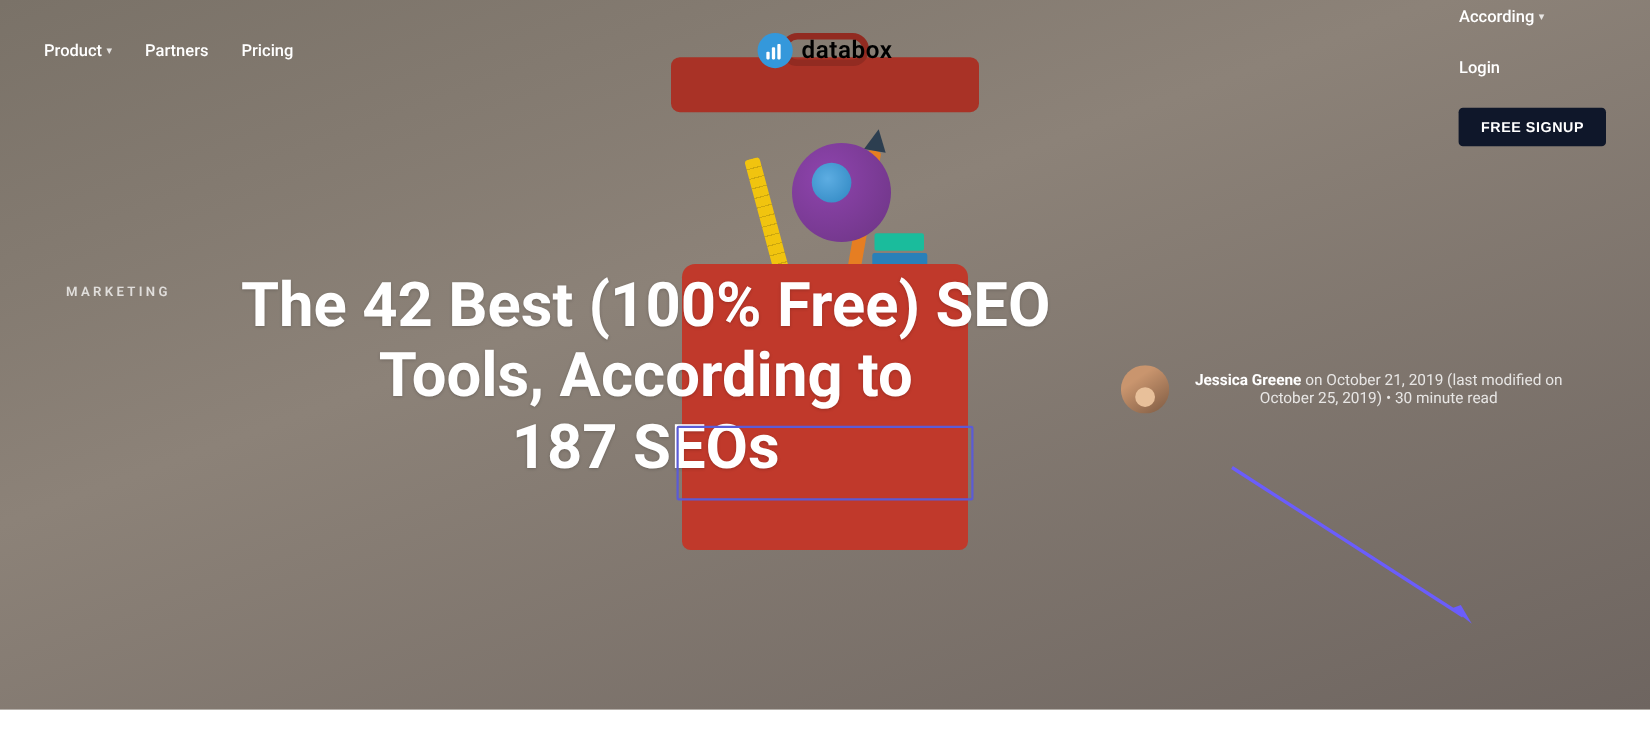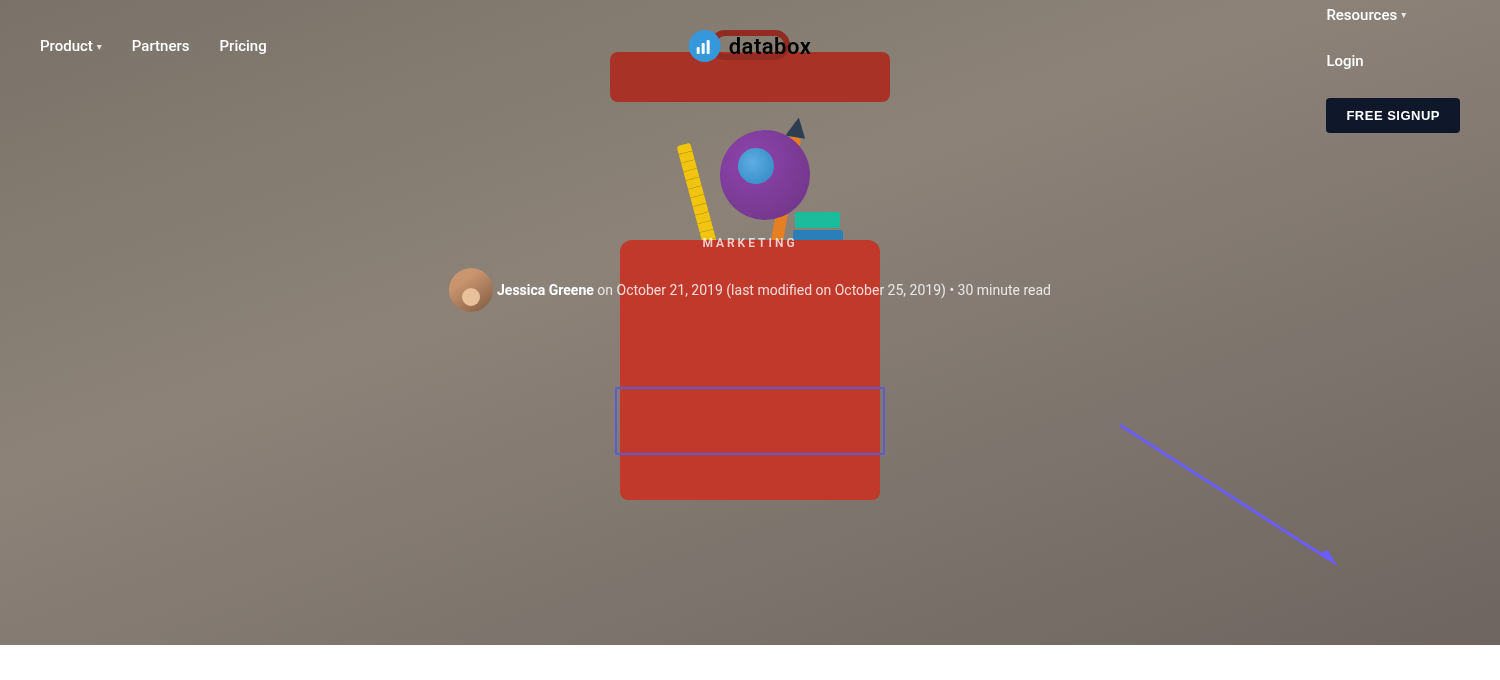--- a/index.html
+++ b/index.html
@@ -308,21 +308,21 @@
     }
 
     
     .hero-content {
       position: absolute;
       top: 92px;
       left: 0;
       right: 0;
       bottom: 0;
       display: flex;
-      flex-direction: column;
+      flex-direction: row;
       align-items: center;
       justify-content: center;
       text-align: center;
       padding: 0 60px;
       padding-bottom: 30px;
     }
 
     .category-label {
       color: rgba(255,255,255,0.75);
       font-size: 12px;
@@ -450,32 +450,37 @@
       </div>
       <span class="logo-text">databox</span>
     </div>
 
     <div class="nav-right">
       <a class="nav-item">
         <span>Partners</span>
         <span class="chevron">▾</span>
       </a>
       <a class="nav-item">
-        <span>Resources</span>
+        <span>According</span>
         <span class="chevron">▾</span>
       </a>
       <a class="nav-item">
         <span>Login</span>
       </a>
       <button class="nav-signup">FREE SIGNUP</button>
     </div>
   </nav>
 
   <div class="hero-content">
     <div class="category-label">MARKETING</div>
+    <h1 class="hero-title">
+      <span>The 42 Best (100% Free) SEO Tools, According to</span>
+      <br>
+      <span>187 SEOs</span>
+    </h1>
     <div class="author-row">
       <div class="author-avatar">
         <div class="author-avatar-inner">
           <div class="avatar-head"></div>
         </div>
       </div>
       <div class="author-meta">
         <span class="author-name">Jessica Greene</span>
         <span>on October 21, 2019 (last modified on October 25, 2019) • 30 minute read</span>
       </div>

